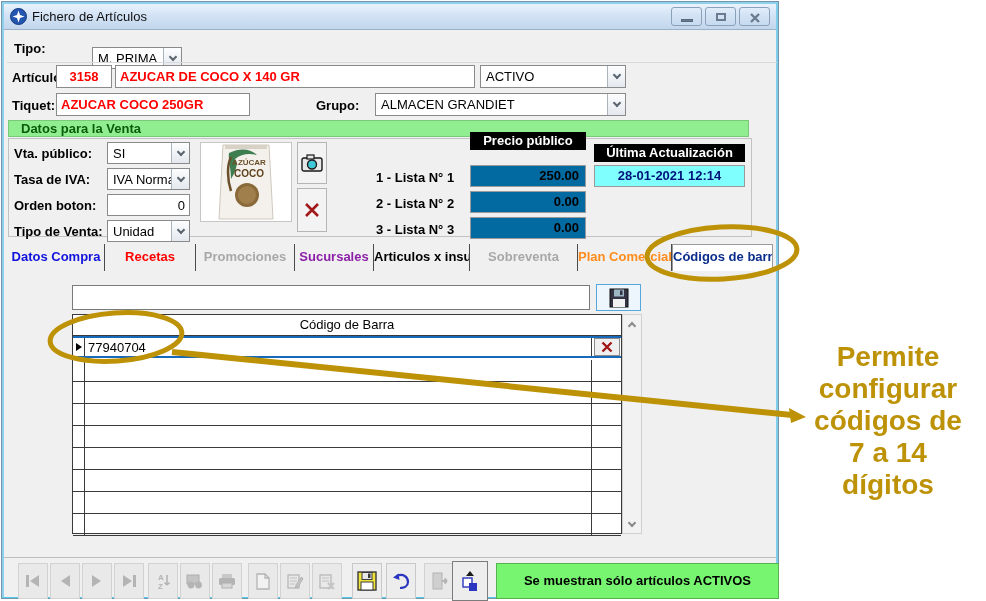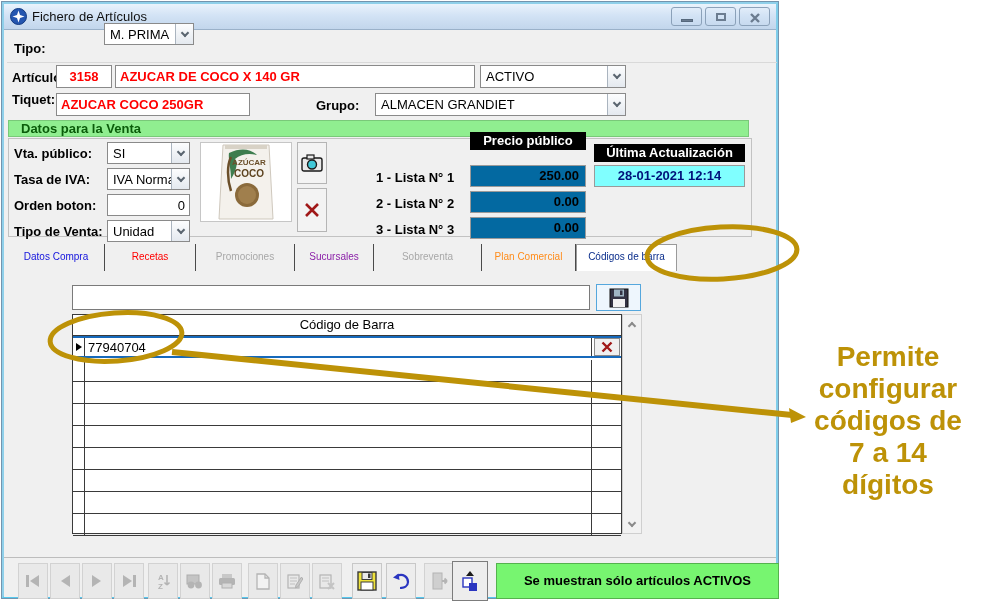--- a/index.html
+++ b/index.html
@@ -44,21 +44,21 @@
   .cyanbox { position:absolute; background:#80ffff; border:1px solid #9a9a9a; font-size:13px; font-weight:bold; color:#00127a; text-align:center; height:22px; line-height:20px; }
   .listlbl { position:absolute; font-size:13px; font-weight:bold; width:95px; text-align:left; }
 
   .imgframe { position:absolute; left:196px; top:138px; width:92px; height:80px; background:#fff; border:1px solid #c6c6c6;
               display:flex; align-items:center; justify-content:center; }
   .sidebtn { position:absolute; left:293px; width:30px; border:1px solid #b5b5b5; background:#f3f3f3;
              display:flex; align-items:center; justify-content:center; }
 
   
   .tabs { position:absolute; left:4px; top:240px; height:27px; display:flex; }
-  .tab { height:27px; font-size:10px; font-weight:normal; text-align:center; line-height:26px;
+  .tab { height:27px; font-size:13px; font-weight:bold; text-align:center; line-height:26px;
          border-right:1px solid #4a4a4a; white-space:nowrap; overflow:hidden; }
   .tab.active { background:#fff; border:1px solid #9a9a9a; border-bottom:none; line-height:24px; }
   .t1{color:#1212dd;} .t2{color:#ff0000;} .t3{color:#a8a8a8;} .t4{color:#8b1fa8;}
   .t5{color:#000000;} .t6{color:#a8a8a8;} .t7{color:#ff8c1a;} .t8{color:#0b2e8c;}
 
   
   .newcode { position:absolute; left:68px; top:281px; width:518px; height:25px; border:1px solid #7a7a7a; font-size:13px; padding:0 4px; }
   .savebtn { position:absolute; left:592px; top:280px; width:45px; height:27px; background:#eef6fd; border:1px solid #55a7dd;
              display:flex; align-items:center; justify-content:center; }
 
@@ -113,39 +113,39 @@
           </div>
         <div class="win-btn">
           <svg width="12" height="12" viewBox="0 0 12 12">
             <path d="M2 2 L10 10 M10 2 L2 10" stroke="#6b7c90" stroke-width="2.4"></path>
           </svg>
         </div>
       </div>
     </div>
 
     <span class="lbl" style="left:10px; top:37px;">Tipo:</span>
-    <div class="combo" style="left:88px; top:19px; width:90px; height:22px;margin-left:12px;">
+    <div class="combo" style="left:88px; top:43px; width:90px; height:22px;">
       <span class="val">M. PRIMA</span>
       <span class="drop">
           <span class="chev"></span>
         </span>
     </div>
     <div class="divline" style="left:3px; top:58px; width:770px; height:1px;"></div>
 
     <span class="lbl" style="left:8px; top:66px;">Artículo:</span>
     <div class="box red" style="left:52px; top:61px; width:56px; height:23px; justify-content:center;">3158</div>
     <div class="box red" style="left:111px; top:61px; width:360px; height:23px;">AZUCAR DE COCO X 140 GR</div>
     <div class="combo" style="left:476px; top:61px; width:146px; height:23px;">
       <span class="val">ACTIVO</span>
       <span class="drop">
           <span class="chev"></span>
         </span>
     </div>
 
-    <span class="lbl" style="left:8px; top:88px;">Tiquet:</span>
+    <span class="lbl" style="left:8px; top:94px;">Tiquet:</span>
     <div class="box red" style="left:52px; top:89px; width:194px; height:23px;">AZUCAR COCO 250GR</div>
     <span class="lbl" style="left:312px; top:94px;">Grupo:</span>
     <div class="combo" style="left:371px; top:89px; width:251px; height:23px;">
       <span class="val">ALMACEN GRANDIET</span>
       <span class="drop">
           <span class="chev"></span>
         </span>
     </div>
 
     <div class="greenbar">Datos para la Venta</div>
@@ -216,20 +216,21 @@
     <div class="pricebox" style="left:466px; top:187px; width:116px;">0.00</div>
 
     <span class="listlbl" style="left:372px; top:218px;">3 - Lista N° 3</span>
     <div class="pricebox" style="left:466px; top:213px; width:116px;">0.00</div>
 
     <div class="tabs">
       <div class="tab t1" style="width:97px;">Datos Compra</div>
       <div class="tab t2" style="width:91px;">Recetas</div>
       <div class="tab t3" style="width:99px;">Promociones</div>
       <div class="tab t4" style="width:79px;">Sucursales</div>
+      <div class="tab t5" style="width:96px;">Articulos x insu</div>
       <div class="tab t6" style="width:108px;">Sobreventa</div>
       <div class="tab t7" style="width:94px;">Plan Comercial</div>
       <div class="tab t8 active" style="width:101px;">Códigos de barra</div>
     </div>
 
     <input class="newcode" type="text" value="" style="">
     <div class="savebtn">
       <svg width="20" height="20" viewBox="0 0 20 20">
         <rect x="1" y="1" width="18" height="18" fill="#334" stroke="#111"></rect>
         <rect x="5" y="1.5" width="10" height="7" fill="#9fb6c4"></rect>

